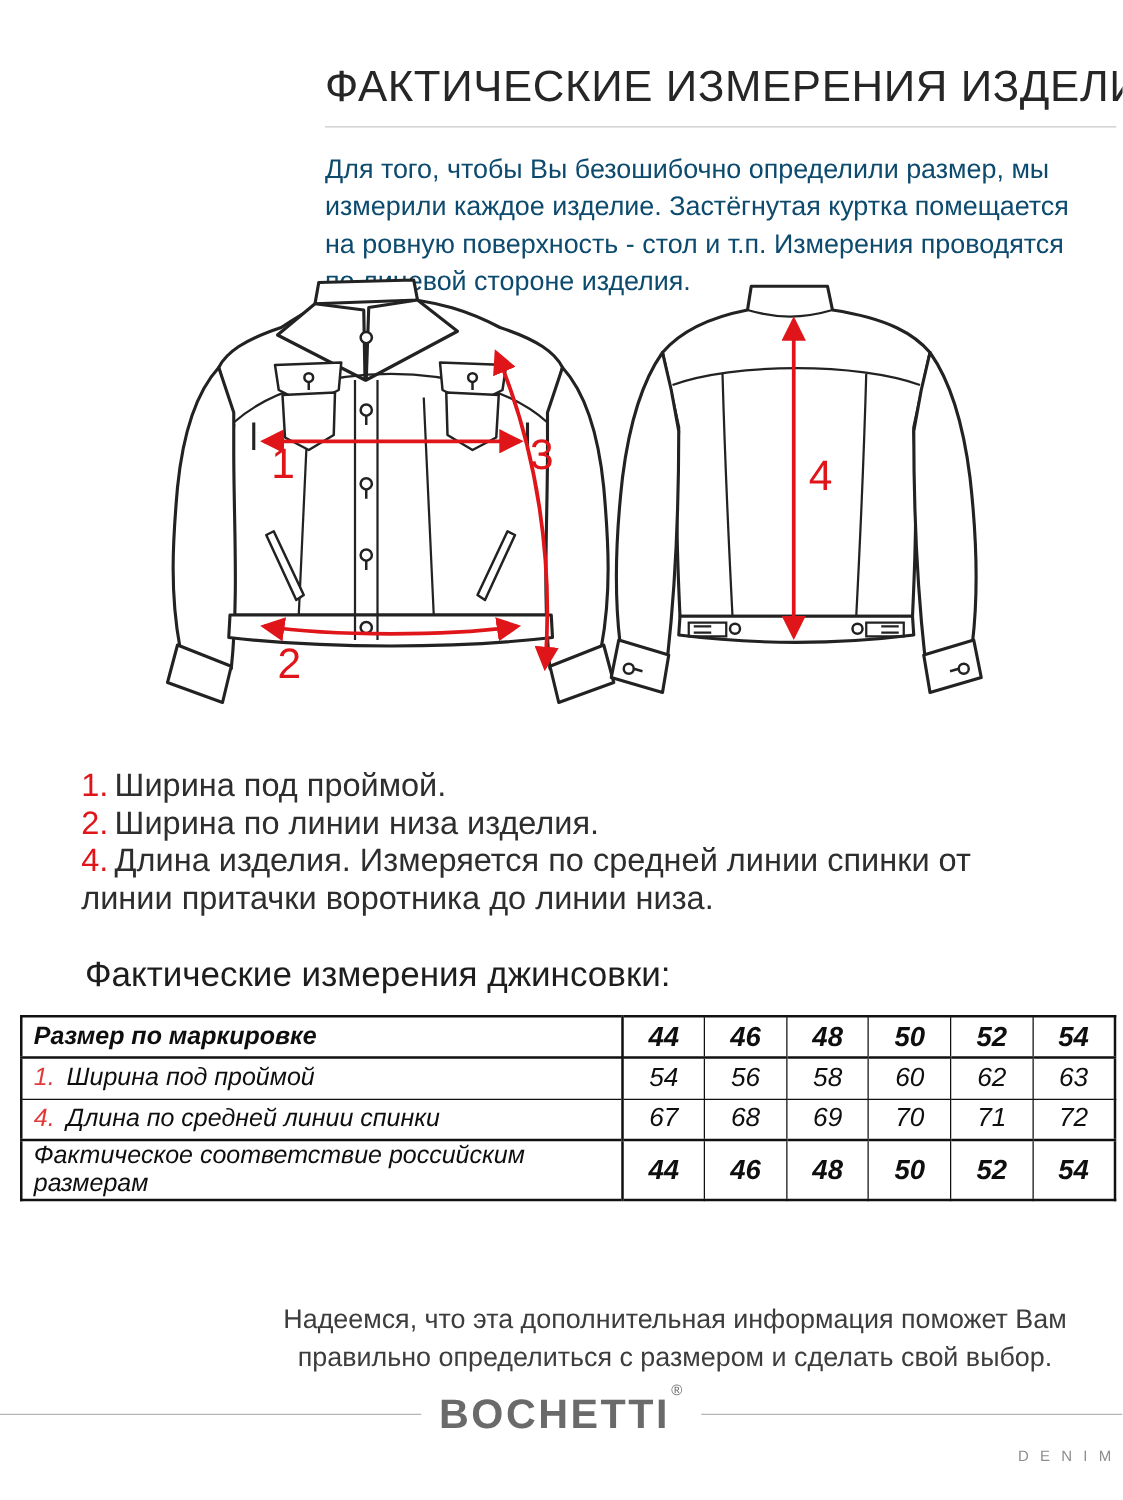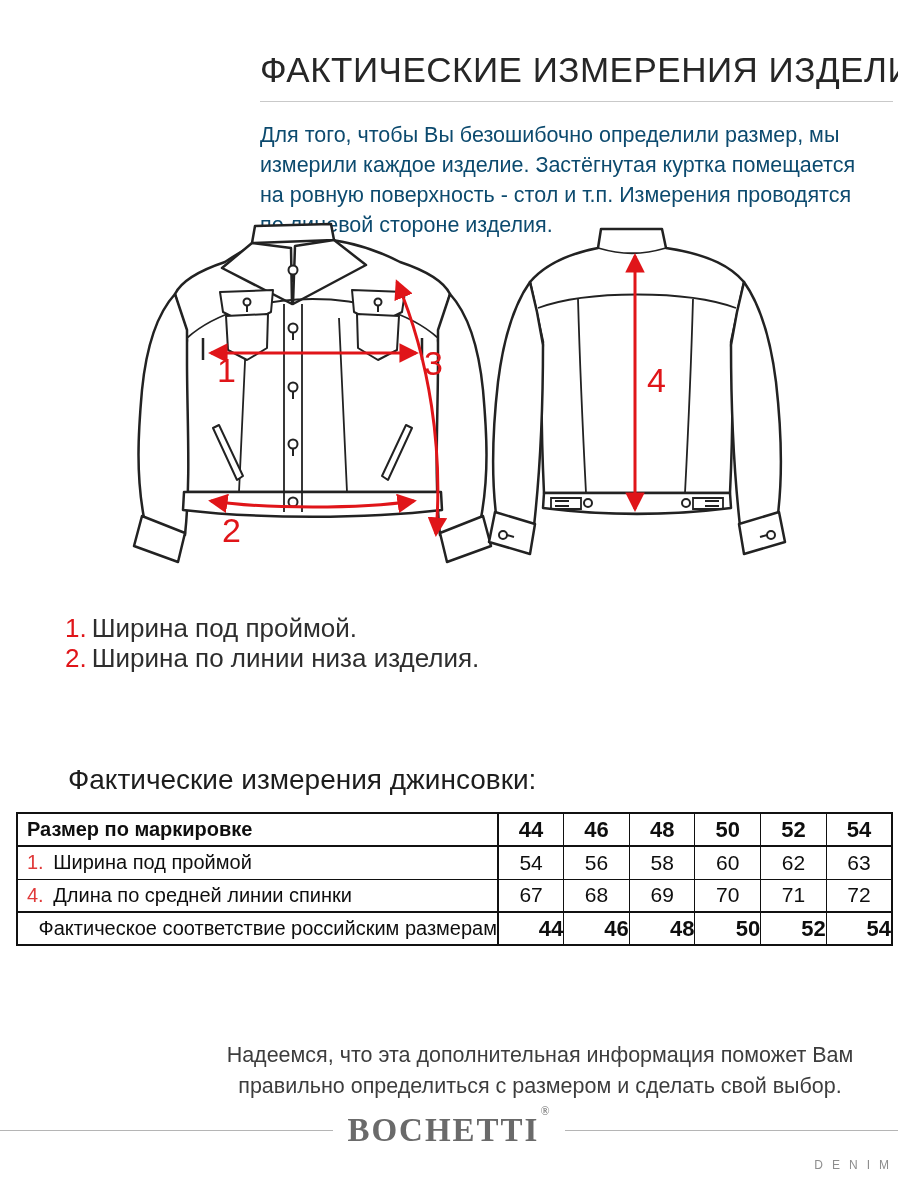--- a/index.html
+++ b/index.html
@@ -23,35 +23,35 @@
 
   .meas-heading { position:absolute; left:68px; top:764px;
     font-size:28px; font-weight:400; color:#1d1d1d; }
 
   table.size-table { position:absolute; left:16px; top:812px; width:877px;
     border-collapse:collapse; table-layout:fixed; color:#0e0e0e; }
   table.size-table col.lbl { width:481px; }
   table.size-table th, table.size-table td { border:1px solid #111; height:33px; padding:0; }
   table.size-table th:first-child, table.size-table td:first-child {
     text-align:left; padding-left:9px; border-right-width:2px; font-size:20px; }
-  table.size-table { border:2px solid #111; }
+  table.size-table { border:2px solid #111;font-style:italic; }
   table.size-table thead th { border-bottom-width:2px; font-weight:700; }
   table.size-table thead th.size { font-size:22px; text-align:center; }
   table.size-table td.val { font-size:21px; text-align:center; font-weight:400; }
-  table.size-table tr.footer td { border-top-width:2px;text-align:right; }
+  table.size-table tr.footer td { border-top-width:2px; }
   table.size-table tr.footer td.val { font-weight:700; font-size:22px; }
   table.size-table td .tnum { color:#e03a3a; margin-right:4px; }
 
   .footer-note { position:absolute; left:180px; top:1040px; width:720px;
     text-align:center; font-size:21.5px; line-height:31px; color:#3d3d3d; }
 
   .logo-row { position:absolute; left:0; top:1112px; width:898px;
     display:flex; align-items:center; }
   .logo-row .rule { flex:1; border-top:1px solid #b5b5b5; }
-  .brand { font-family:Liberation Serif, serif; font-weight:700;
+  .brand { font-family:Liberation Sans, sans-serif; font-weight:700;
     font-size:33px; letter-spacing:2px; color:#6a6a6a; margin:0 14px; position:relative; }
   .brand sup { font-size:12px; position:relative; top:-14px; left:1px; font-weight:400; }
   .brand-sub { position:absolute; left:0; top:1158px; width:898px; text-align:right;
     font-size:12px; letter-spacing:9px; color:#8d8d8d; text-indent:9px; }
 </style>
 </head>
 <body>
 
 <div id="page">
 
@@ -151,20 +151,21 @@
     </g>
     <g fill="#e01519" font-family="Liberation Sans, sans-serif" font-size="34">
       <text x="160" y="172">4</text>
     </g>
   </svg>
 
 
   <div class="howto-list">
     <div class="howto-item"><span class="red">1.</span><span>Ширина под проймой.</span></div>
     <div class="howto-item"><span class="red">2.</span><span>Ширина по линии низа изделия.</span></div>
+    <div class="howto-item"><span class="red">4.</span><span>Длина изделия. Измеряется по средней линии спинки от линии притачки воротника до линии низа.</span></div>
   </div>
 
   <div class="meas-heading">Фактические измерения джинсовки:</div>
 
   <table class="size-table">
     <colgroup>
         <col class="lbl">
         <col>
         <col>
         <col>

